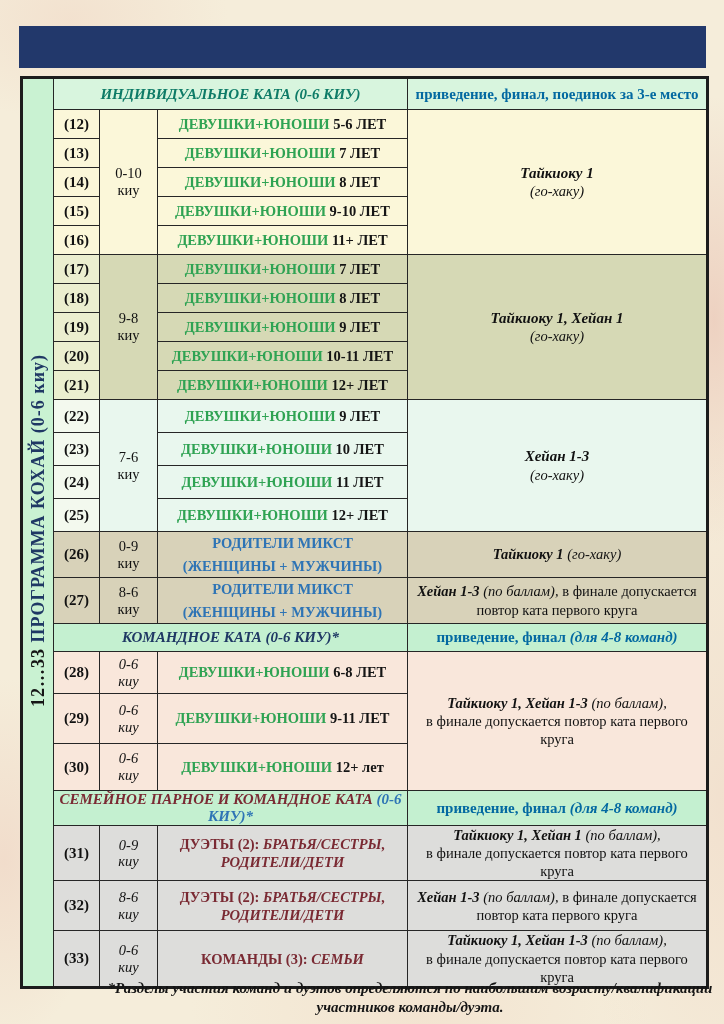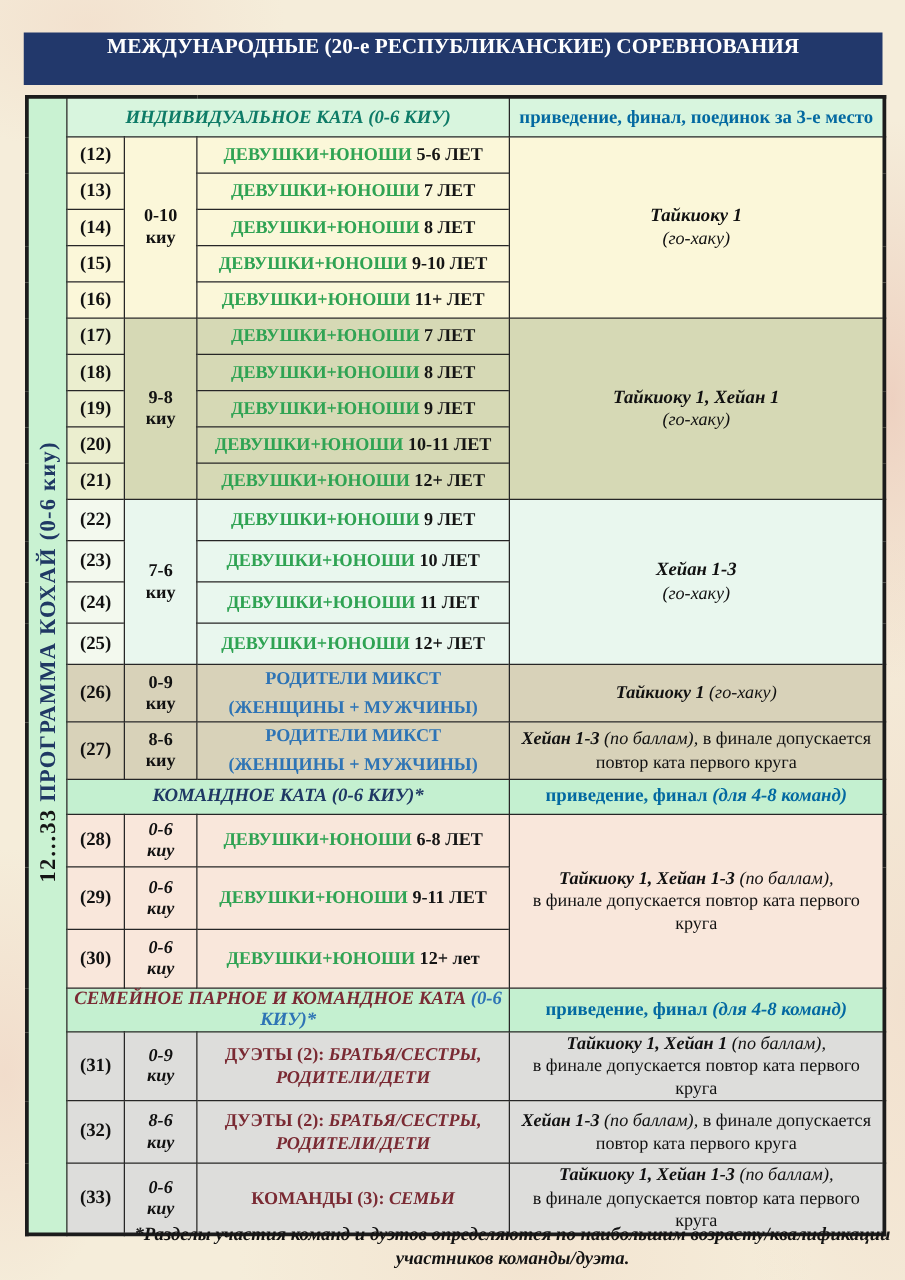--- a/index.html
+++ b/index.html
@@ -26,21 +26,21 @@
   }
   td{border:1px solid #262626;padding:0 3px;box-sizing:border-box;vertical-align:middle;}
   td.side{background:#C9F2D2;text-align:center;vertical-align:middle;padding:0;}
   .vtext{
     writing-mode:vertical-rl;transform:rotate(180deg);
     font-weight:bold;font-size:18px;letter-spacing:1px;color:#1F3864;
     white-space:nowrap;display:inline-block;line-height:1;
   }
   .vblack{color:#151515;}
   .num{text-align:center;font-weight:bold;font-size:15px;}
-  .kyu{text-align:center;font-weight:bold;font-size:14.5px;line-height:1.15;}
+  .kyu{text-align:center;font-weight:normal;font-size:14.5px;line-height:1.15;}
   .kyu-i{font-style:italic;}
   .cat{text-align:center;font-weight:bold;font-size:14.5px;line-height:1.25;}
   .cat2{line-height:1.55;}
   .kata{text-align:center;font-size:14.5px;line-height:1.25;}
   .green{color:#2FA353;}
   .age{color:#151515;}
   .blue{color:#2E74B5;}
   .maroon{color:#7A2A33;}
   .maroon-i{color:#7A2A33;font-style:italic;text-align:right;}
   .kbi{font-weight:bold;font-style:italic;}
@@ -67,21 +67,20 @@
   .h30{height:30px}.h55{height:55px}.h48{height:48px}
   .footnote{
     position:absolute;left:0;top:979px;width:724px;text-align:center;
     font-weight:bold;font-style:italic;font-size:15px;line-height:1.25;color:#141414;padding-left:48px;
   }
 </style>
 </head>
 <body>
 
 <div class="banner">
-  <div>МЕЖДУНАРОДНЫЕ (20-е РЕСПУБЛИКАНСКИЕ) СОРЕВНОВАНИЯ</div>
 </div>
 
 <table class="program">
   <colgroup>
     <col style="width:32px">
       <col style="width:46px">
       <col style="width:58px">
       <col style="width:250px">
       <col style="width:300px">
   </colgroup>

